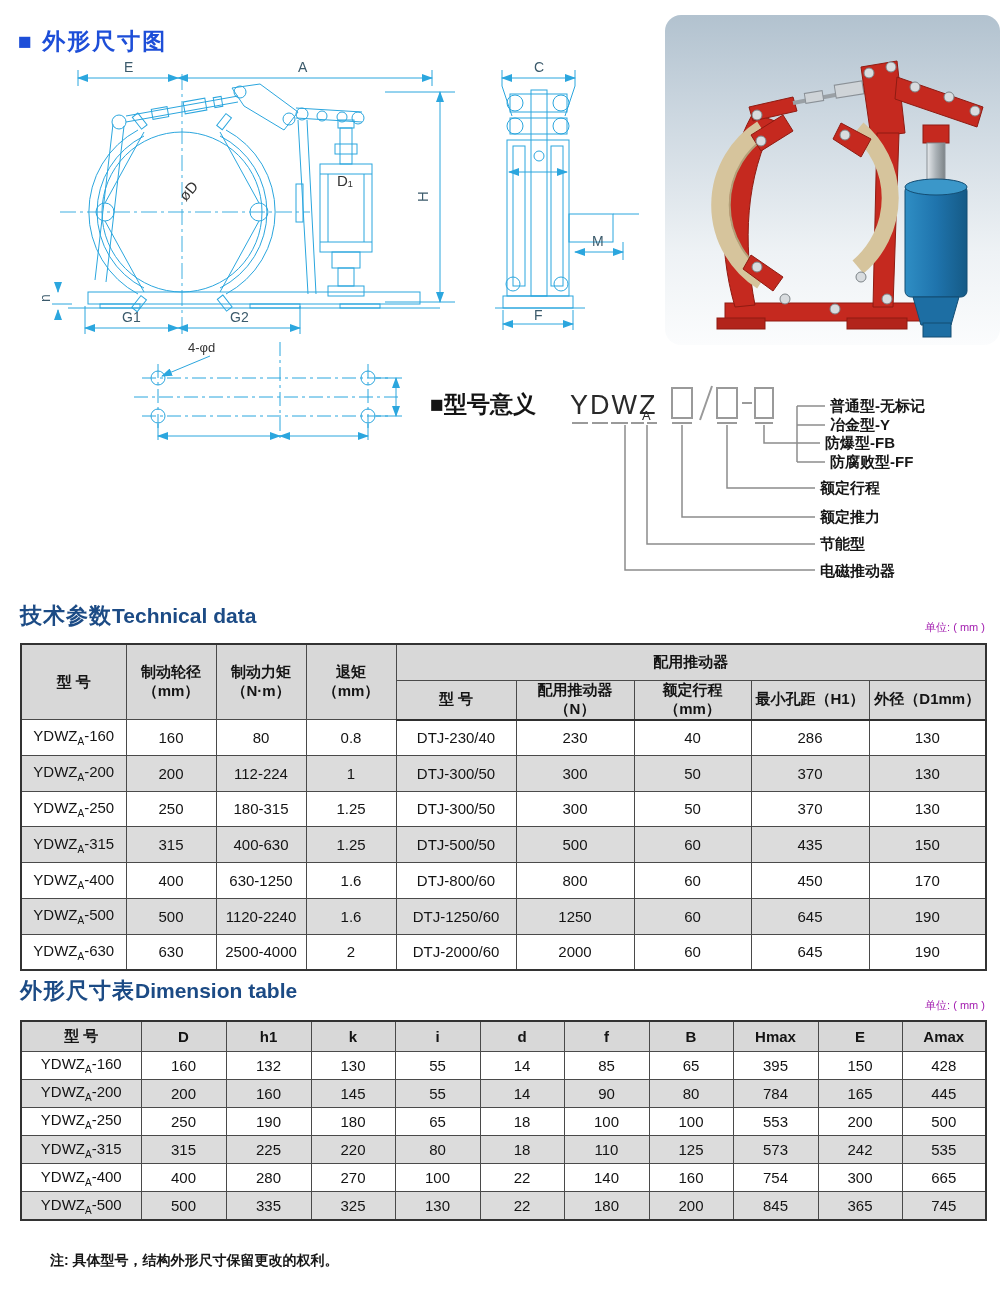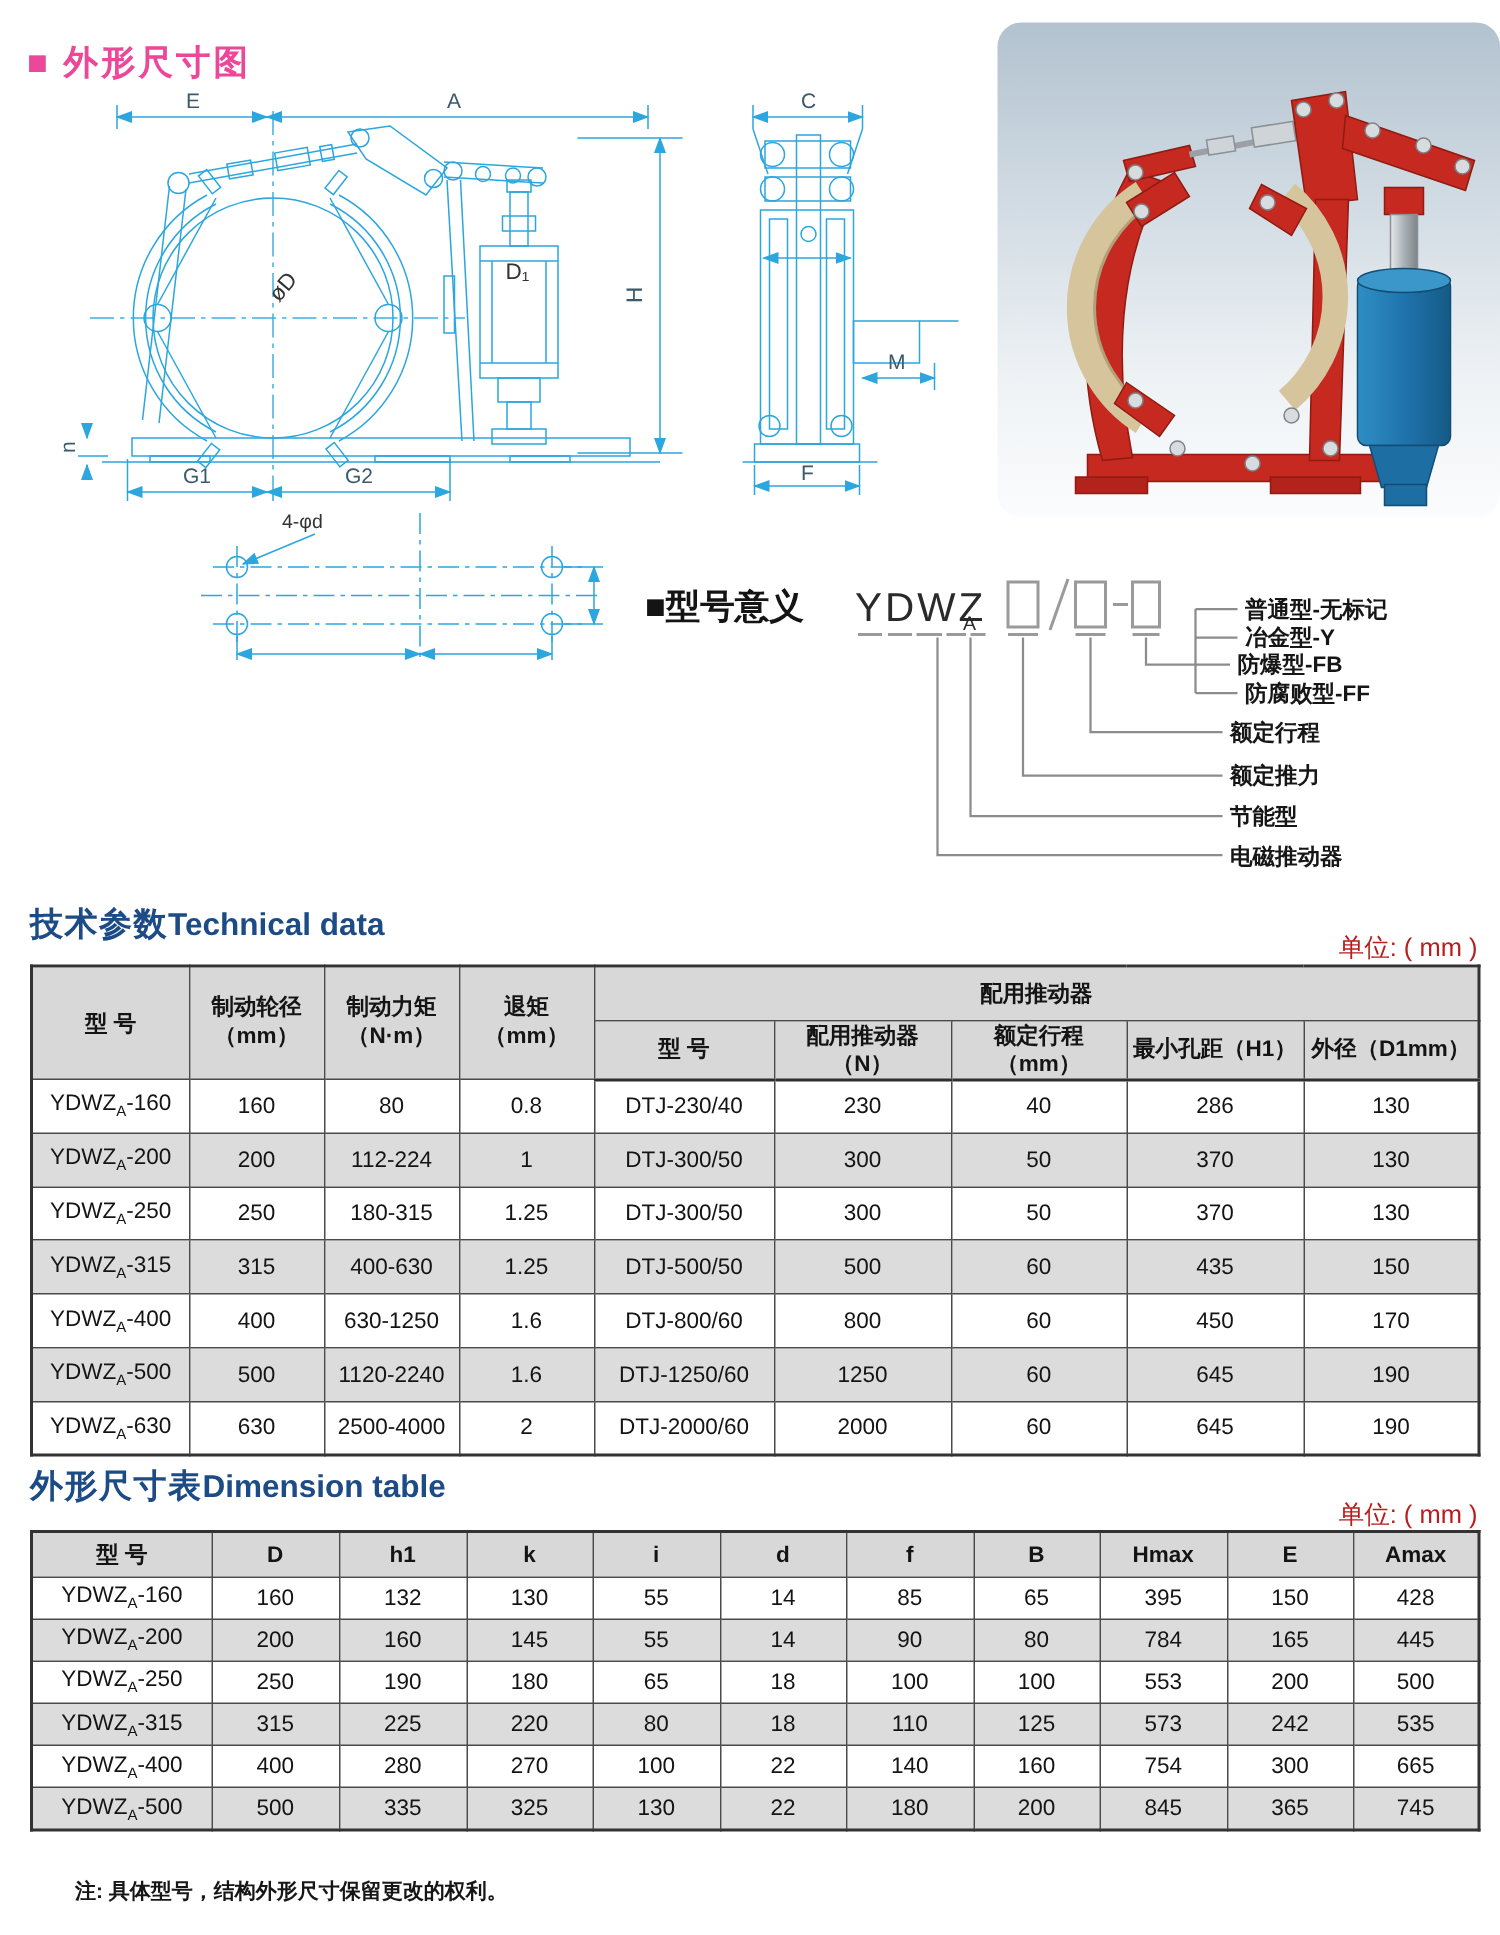--- a/index.html
+++ b/index.html
@@ -2,34 +2,34 @@
 <html><head>
 <meta charset="utf-8">
 <style>
   html,body{margin:0;padding:0;}
   body{
     width:1000px;height:1290px;position:relative;background:#ffffff;
     font-family:"Liberation Sans", sans-serif;color:#111;
   }
   .abs{position:absolute;}
   
-  .h1{left:18px;top:26px;font-size:23px;font-weight:700;color:#ec4899;letter-spacing:2px;}
+  .h1{left:18px;top:26px;font-size:23px;font-weight:700;color:#1d4ed8;letter-spacing:2px;}
   
   svg text{font-family:"Liberation Sans", sans-serif;}
   
   .photo{
     left:665px;top:15px;width:335px;height:330px;border-radius:16px;
     background:linear-gradient(180deg,#b2c2cf 0%,#ccd7e0 30%,#eef2f5 72%,#fbfcfd 100%);
     overflow:hidden;
   }
   
   .sec-title{display:flex;align-items:baseline;}
   .sec-title .zh{font-size:22px;font-weight:700;color:#1c4b85;letter-spacing:1px;}
   .sec-title .en{font-size:21px;font-weight:700;color:#1c4b85;}
-  .unit{font-size:17px;color:#b91c1c;}
+  .unit{font-size:11px;color:#a21caf;}
   
   table.data{border-collapse:collapse;table-layout:fixed;background:#fff;border:2px solid #333;}
   table.data th,table.data td{
     border:1px solid #4a4a4a;text-align:center;vertical-align:middle;
     font-size:15px;color:#141414;padding:0 2px;overflow:hidden;
   }
   table.data thead th{background:#d8d8d8;font-weight:600;}
   table.data thead tr.h2 th{border-bottom:2px solid #2e2e2e;}
   table.data tbody tr:nth-child(even){background:#dcdcdc;}
   #tech-table tbody tr{height:35.8px;}

